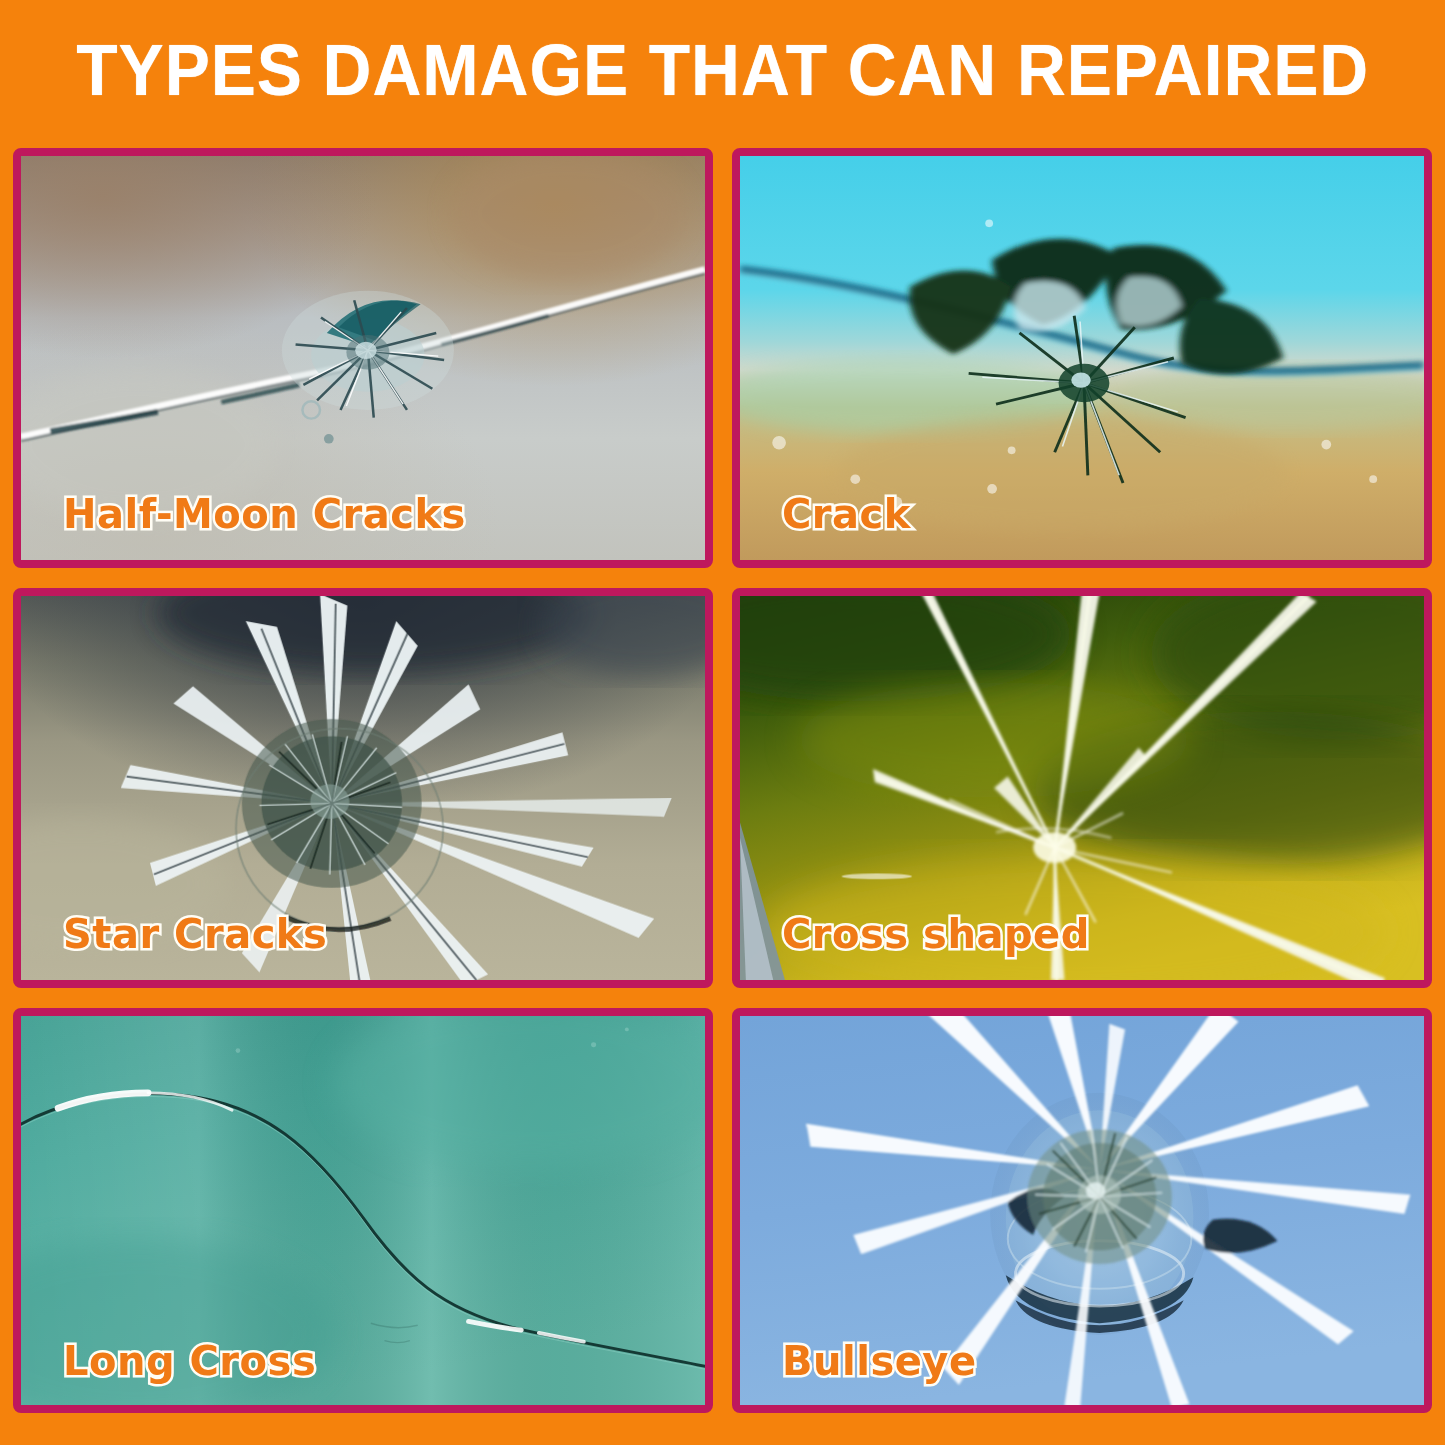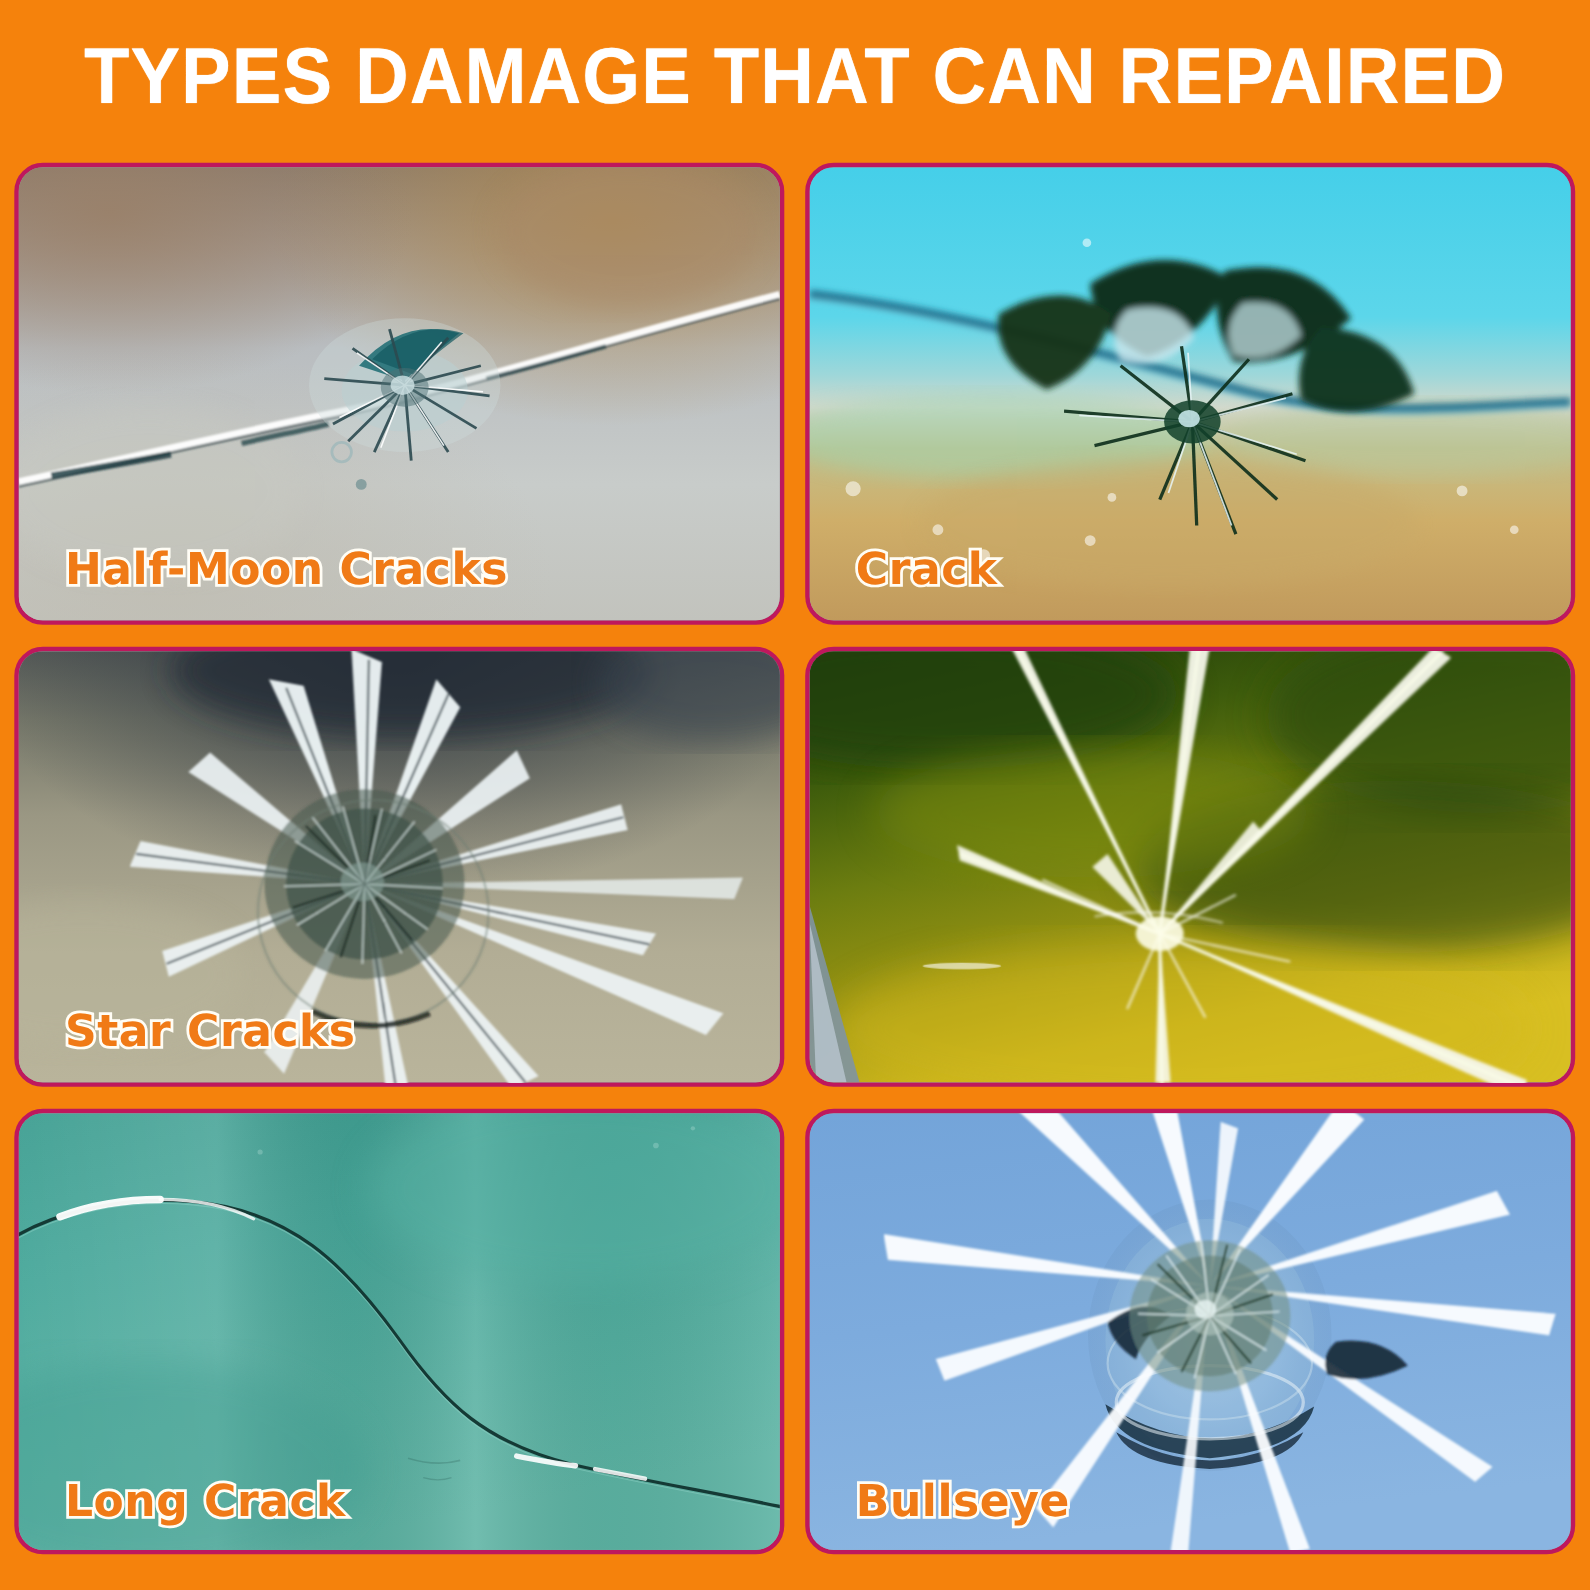--- a/index.html
+++ b/index.html
@@ -55,22 +55,22 @@
     height: 1277px;
     display: grid;
     grid-template-columns: 700px 700px;
     grid-template-rows: 420px 400px 405px;
     column-gap: 19px;
     row-gap: 20px;
   }
 
   .panel {
     position: relative;
-    border: 4px solid #be185d;
-    border-radius: 26px;
+    border: 8px solid #be185d;
+    border-radius: 8px;
     overflow: hidden;
     box-sizing: border-box;
     background: #9aa2a4;
   }
   .panel-inner {
     position: absolute;
     inset: 0;
     overflow: hidden;
   }
   .panel svg.scene {
@@ -420,20 +420,21 @@
               <path d="M0 0 L 120 26"></path>
               <path d="M0 0 L -30 70"></path>
               <path d="M0 0 L 42 78"></path>
             </g>
             <ellipse cx="0" cy="0" rx="22" ry="16" fill="#fdfde8" opacity="0.9"></ellipse>
             <path d="M-60 -16 q60 -10 118 6" stroke="#ffffff" stroke-width="2" fill="none" opacity="0.6"></path>
           </g>
           <ellipse cx="140" cy="292" rx="36" ry="3" fill="#ffffff" opacity="0.6"></ellipse>
         </svg>
       </div>
+      <div class="caption">Cross shaped</div>
     </div>
 
     <div class="panel">
       <div class="panel-inner">
         <svg class="scene" viewBox="0 0 700 405" preserveAspectRatio="none">
           <defs>
             <linearGradient id="g5" x1="0" y1="0" x2="0.35" y2="1">
               <stop offset="0%" stop-color="#3e9e91"></stop>
               <stop offset="35%" stop-color="#47a79a"></stop>
               <stop offset="70%" stop-color="#53ae9f"></stop>
@@ -468,21 +469,21 @@
             <path d="M358 320 q26 8 48 2" stroke-width="1.6"></path>
             <path d="M372 338 q14 4 26 0" stroke-width="1.2"></path>
           </g>
           <g opacity="0.3" fill="#bfe6de">
             <circle cx="222" cy="36" r="2.4"></circle>
             <circle cx="620" cy="14" r="2"></circle>
             <circle cx="586" cy="30" r="2.6"></circle>
           </g>
         </svg>
       </div>
-      <div class="caption lower">Long Crack</div>
+      <div class="caption lower">Long Cross</div>
     </div>
 
     <div class="panel">
       <div class="panel-inner">
         <svg class="scene" viewBox="0 0 700 405" preserveAspectRatio="none">
           <defs>
             <linearGradient id="g6" x1="0" y1="0" x2="0.2" y2="1">
               <stop offset="0%" stop-color="#73a4d9"></stop>
               <stop offset="50%" stop-color="#7dabdd"></stop>
               <stop offset="100%" stop-color="#8ab5e1"></stop>

